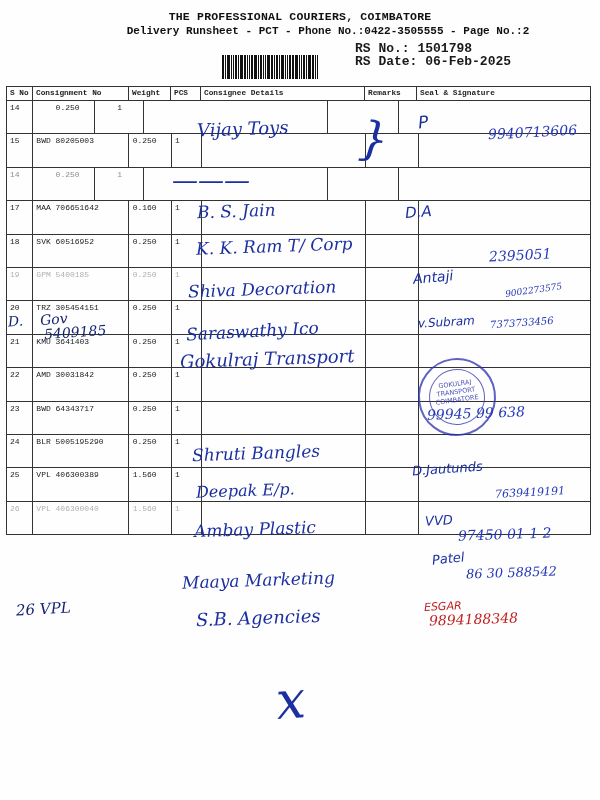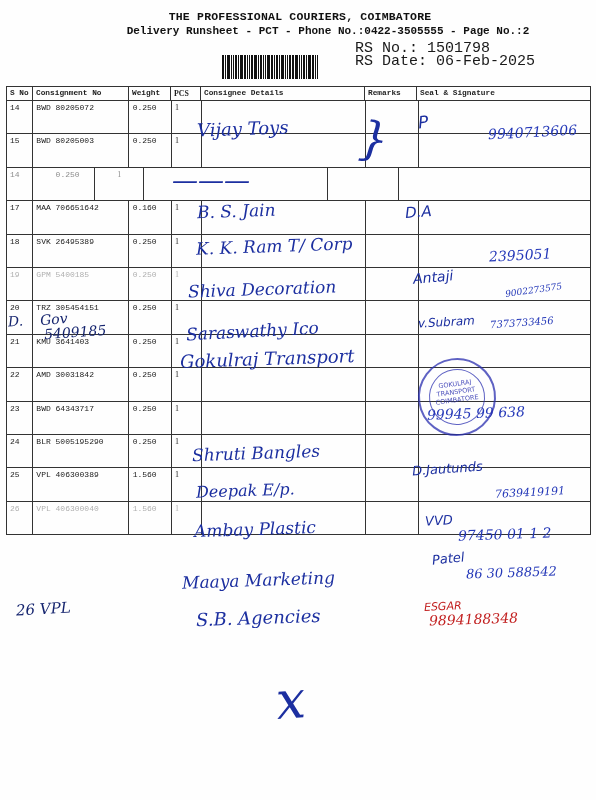--- a/index.html
+++ b/index.html
@@ -51,23 +51,24 @@
     color: #1a1a1a;
   }
   .hdr-left .faded {
     color: #777;
   }
   .hdr-right {
     position: absolute;
     left: 355px;
     top: 43px;
     font-family: "Liberation Mono", monospace;
-    font-size: 15px;
+    font-size: 13px;
     line-height: 12.6px;
     color: #1a1a1a;
+    font-weight: bold;
   }
   
   .barcode {
     position: absolute;
     left: 222px;
     top: 55px;
     width: 120px;
     height: 24px;
     display: flex;
     gap: 1px;
@@ -106,21 +107,21 @@
     font-size: 8px;
     color: #1c1c1c;
     padding: 2px 2px 0 3px;
     box-sizing: border-box;
     overflow: hidden;
     white-space: nowrap;
   }
   .c-sno   { width: 26px; }
   .c-cn    { width: 96px; }
   .c-wt    { width: 42px; }
-  .c-pcs   { width: 30px; font-family: Liberation Serif, serif; }
+  .c-pcs   { width: 30px; }
   .c-cons  { width: 164px; }
   .c-rem   { width: 52px; }
   .c-seal  { width: 171px; border-right: none; }
   .trow.head .cell {
     font-size: 7.8px;
     font-weight: bold;
     padding-top: 2px;
   }
   .faint { color: #8d8d8d; }
   .faint2 { color: #b0b0b0; }
@@ -249,21 +250,20 @@
       <div class="cell c-cn">Consignment No</div>
       <div class="cell c-wt">Weight</div>
       <div class="cell c-pcs">PCS</div>
       <div class="cell c-cons">Consignee Details</div>
       <div class="cell c-rem">Remarks</div>
       <div class="cell c-seal">Seal &amp; Signature</div>
     </div>
 
     <div class="trow body">
       <div class="cell c-sno">14</div>
-      <div class="cell c-cn">BWD 80205072</div>
       <div class="cell c-wt">0.250</div>
       <div class="cell c-pcs">1</div>
       <div class="cell c-cons"></div>
       <div class="cell c-rem"></div>
       <div class="cell c-seal"></div>
     </div>
 
     <div class="trow body">
       <div class="cell c-sno">15</div>
       <div class="cell c-cn">BWD 80205003</div>
@@ -288,21 +288,21 @@
       <div class="cell c-cn">MAA 706651642</div>
       <div class="cell c-wt">0.160</div>
       <div class="cell c-pcs">1</div>
       <div class="cell c-cons"></div>
       <div class="cell c-rem"></div>
       <div class="cell c-seal"></div>
     </div>
 
     <div class="trow body">
       <div class="cell c-sno">18</div>
-      <div class="cell c-cn">SVK 26495389</div>
+      <div class="cell c-cn">SVK 60516952</div>
       <div class="cell c-wt">0.250</div>
       <div class="cell c-pcs">1</div>
       <div class="cell c-cons"></div>
       <div class="cell c-rem"></div>
       <div class="cell c-seal"></div>
     </div>
 
     <div class="trow body">
       <div class="cell c-sno faint2">19</div>
       <div class="cell c-cn faint2">GPM 5400185</div>

